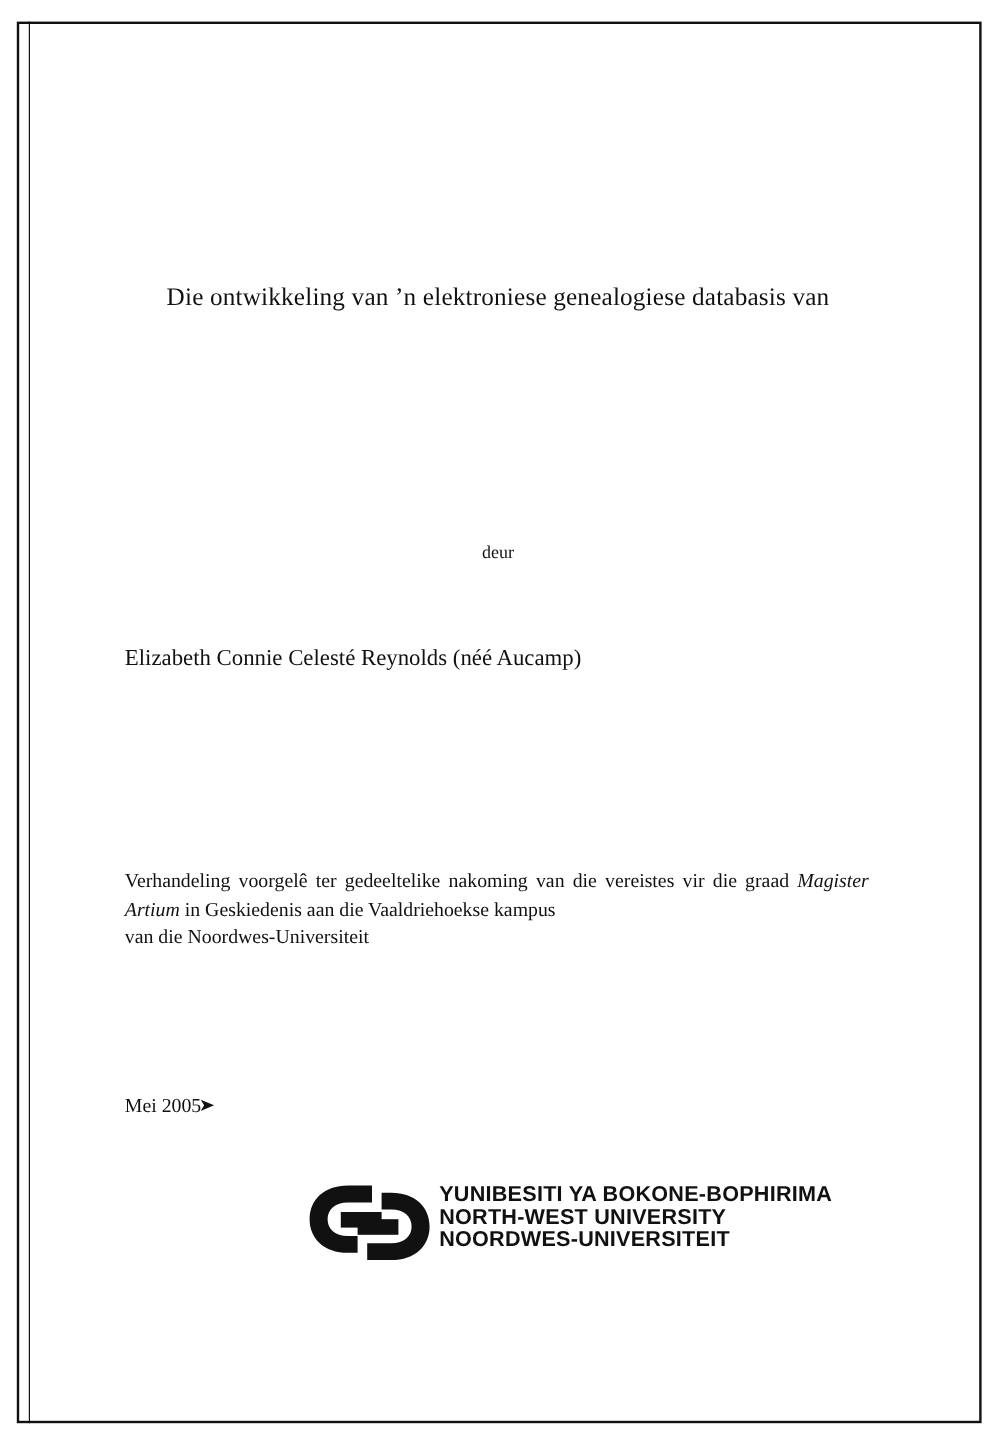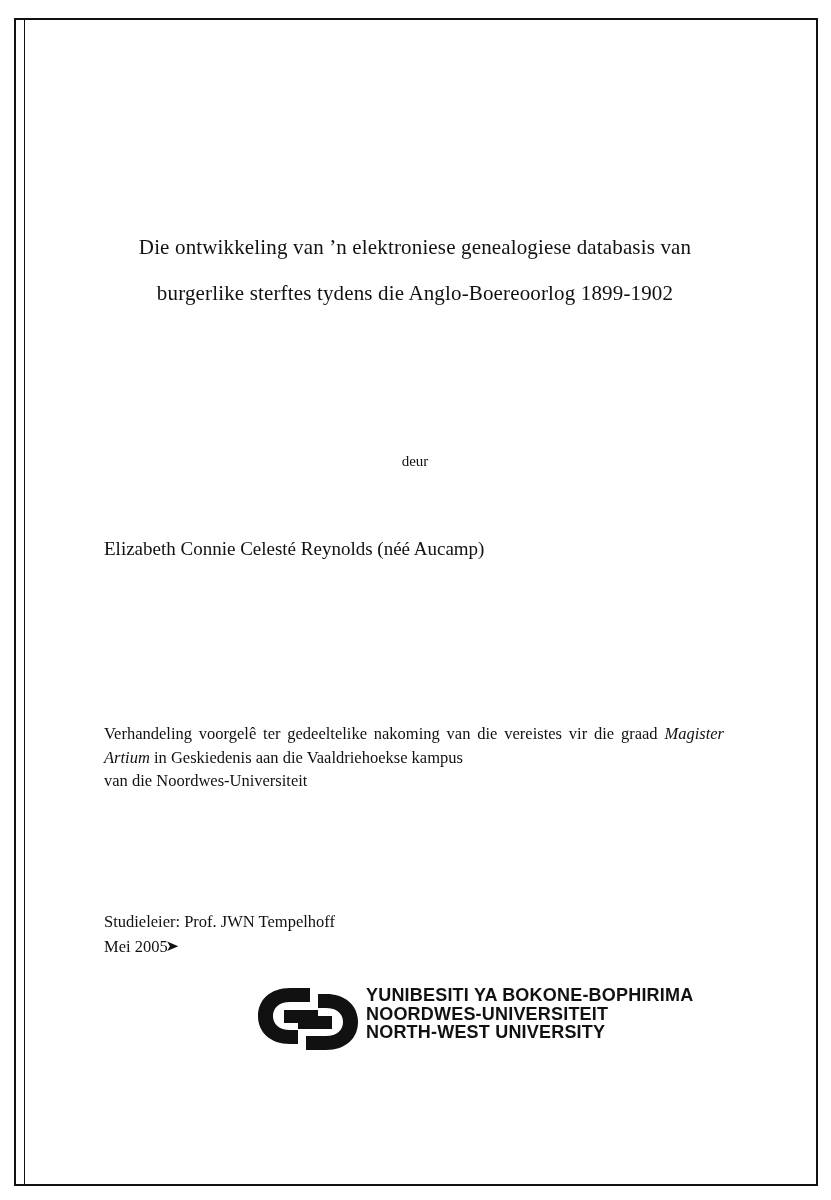--- a/index.html
+++ b/index.html
@@ -147,50 +147,48 @@
 
 <div class="page">
 
   <div class="scan-frame"></div>
   <div class="scan-frame-inner"></div>
 
   <div class="content">
 
     <div class="title-block">
       <span class="title-line">Die ontwikkeling van ’n elektroniese genealogiese databasis van</span>
-      <span class="title-line">burgerlike sterftes tydens die Anglo-Boereoorlog 1899-1902</span>
     </div>
 
     <div class="deur">deur</div>
 
     <div class="author">Elizabeth Connie Celesté Reynolds (néé Aucamp)</div>
 
     <div class="statement">
       <span>Verhandeling voorgelê ter gedeeltelike nakoming van die vereistes vir die graad </span><i>Magister Artium</i><span> in Geskiedenis aan die Vaaldriehoekse kampus</span>
       <span class="last-line" style="display:block;">van die Noordwes-Universiteit</span>
     </div>
 
     <div class="supervisor">
-      <span style="display:block;">Studieleier: Prof. JWN Tempelhoff</span>
       <span class="date-row"><span>Mei 2005</span><span class="stray-mark">➤</span></span>
     </div>
 
     <div class="logo-wrap">
       <svg class="logo-mark" viewBox="0 0 108 78">
         <g fill="#111111">
 
           <path d="M36 8 C16 8 4 20 4 36 C4 52 16 64 36 64 L44 64 L44 50 L36 50 C25 50 19 44 19 36 C19 28 25 22 36 22 L56 22 L56 8 Z"></path>
 
           <path d="M72 70 C92 70 104 58 104 42 C104 26 92 14 72 14 L64 14 L64 28 L72 28 C83 28 89 34 89 42 C89 50 83 56 72 56 L52 56 L52 70 Z"></path>
 
           <rect x="30" y="30" width="34" height="13"></rect>
           <rect x="44" y="36" width="34" height="13"></rect>
         </g>
       </svg>
       <div class="logo-text">
         <div>YUNIBESITI YA BOKONE-BOPHIRIMA</div>
+        <div>NORTH-WEST UNIVERSITY</div>
         <div>NOORDWES-UNIVERSITEIT</div>
-        <div>NORTH-WEST UNIVERSITY</div>
       </div>
     </div>
 
   </div>
 </div>
 
 </body></html>

